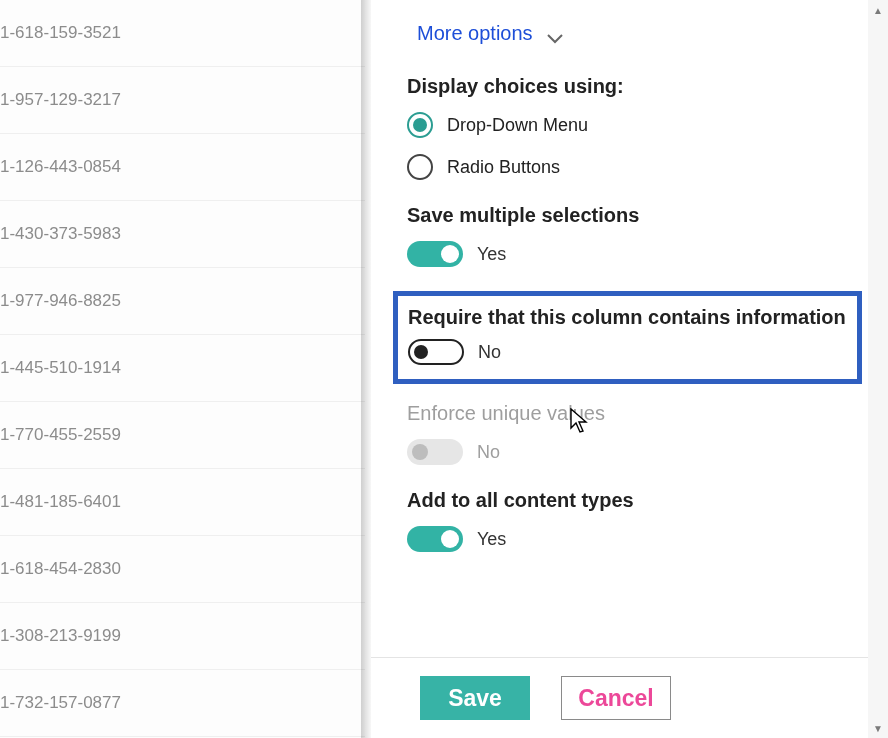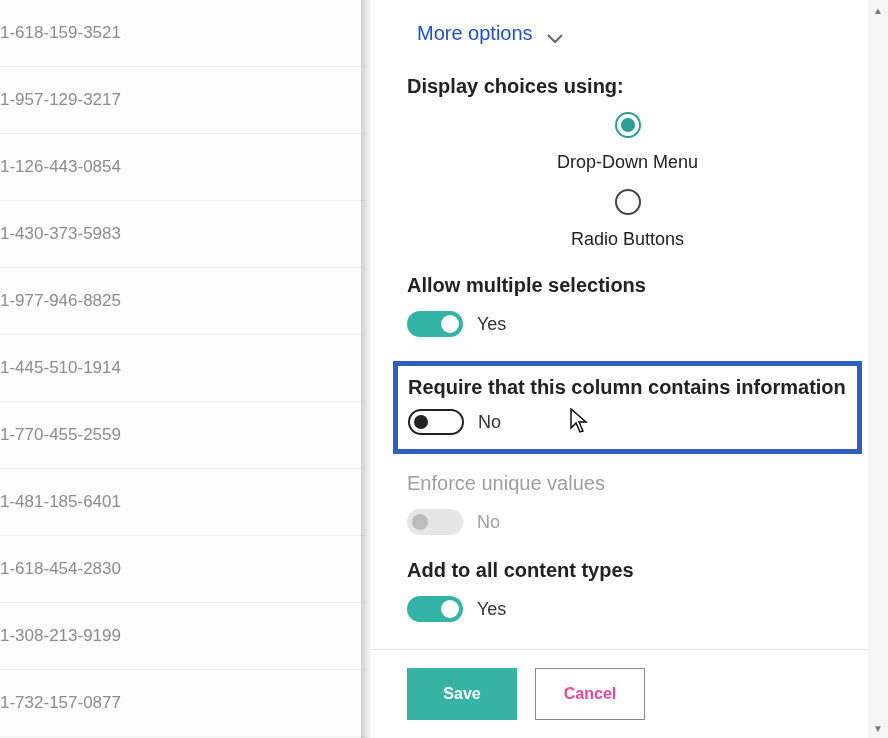--- a/index.html
+++ b/index.html
@@ -35,21 +35,21 @@
       padding-left:10px;
     }
     .chev { display:inline-block; }
     .chev svg { display:block; }
     .section-heading {
       font-size:20px; font-weight:600; color:#222;
       margin-bottom:14px;
     }
     .radio-row {
       display:flex; align-items:center; gap:14px;
-      margin-bottom:16px; cursor:pointer;flex-direction:column;
+      margin-bottom:16px; cursor:pointer;
     }
     .radio {
       width:26px; height:26px; border:2px solid #444; border-radius:50%;
       display:flex; align-items:center; justify-content:center;
       flex:0 0 26px;
     }
     .radio.selected { border-color:#2b9d92; }
     .radio.selected::after {
       content:""; width:14px; height:14px; border-radius:50%;
       background:#2b9d92;
@@ -88,23 +88,24 @@
       margin:0 -14px 18px -14px;
       padding:10px 10px 14px 10px;
     }
     .highlight-box .section-heading { margin-bottom:8px; }
     .footer {
       border-top:1px solid #e4e4e4;
       padding:18px 0 18px 36px;
       display:flex; gap:18px;
     }
     .btn {
-      min-width:110px; height:52px; font-size:16px; font-weight:600;
+      min-width:110px; height:44px; font-size:23px; font-weight:600;
       display:inline-flex; align-items:center; justify-content:center;
       cursor:pointer;
+      margin-left:13px;
     }
     .btn-primary { background:#37b3a6; color:#fff; border:none; }
     .btn-secondary { background:#fff; color:#ec4899; border:1px solid #8a8a8a; }
     .scrollbar {
       position:absolute; right:0; top:0; width:20px; height:100%;
       background:#f6f6f6;
     }
     .scroll-up, .scroll-down {
       position:absolute; left:0; width:20px; height:20px;
       display:flex; align-items:center; justify-content:center;
@@ -176,21 +177,21 @@
         <span class="radio selected"></span>
         <span class="radio-label">Drop-Down Menu</span>
       </div>
       <div class="radio-row">
         <span class="radio"></span>
         <span class="radio-label">Radio Buttons</span>
       </div>
     </div>
 
     <div class="group">
-      <div class="section-heading">Allow multiple selections</div>
+      <div class="section-heading">Save multiple selections</div>
       <div class="toggle-row">
         <div class="toggle on"></div>
         <span class="toggle-label">Yes</span>
       </div>
     </div>
 
     <div class="highlight-box">
       <div class="section-heading">Require that this column contains information</div>
       <div class="toggle-row">
         <div class="toggle off"></div>

